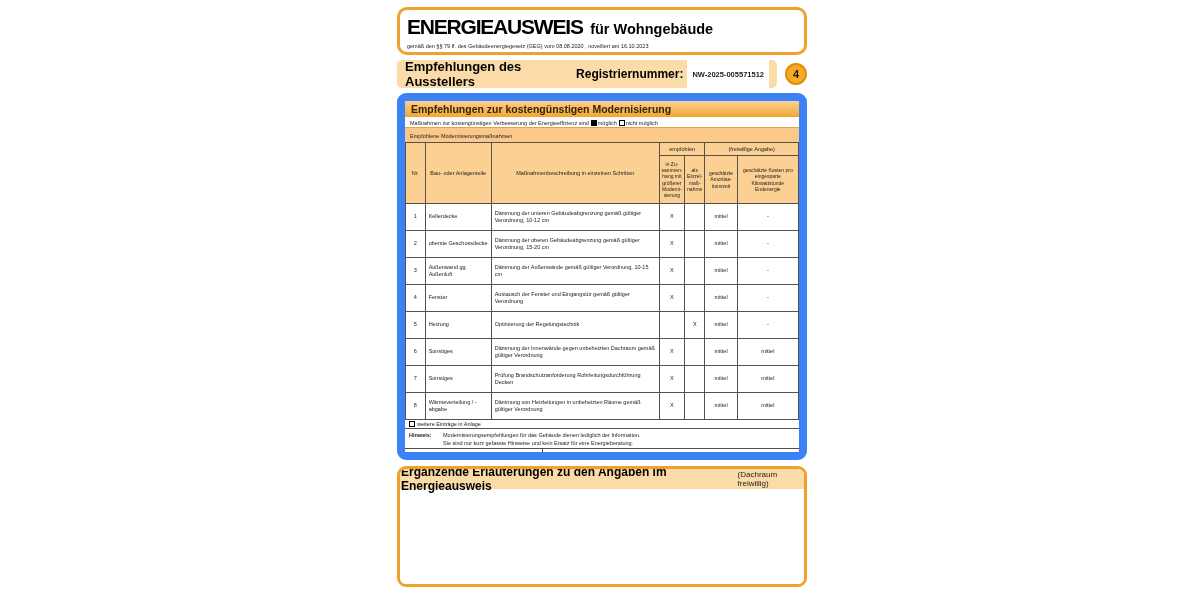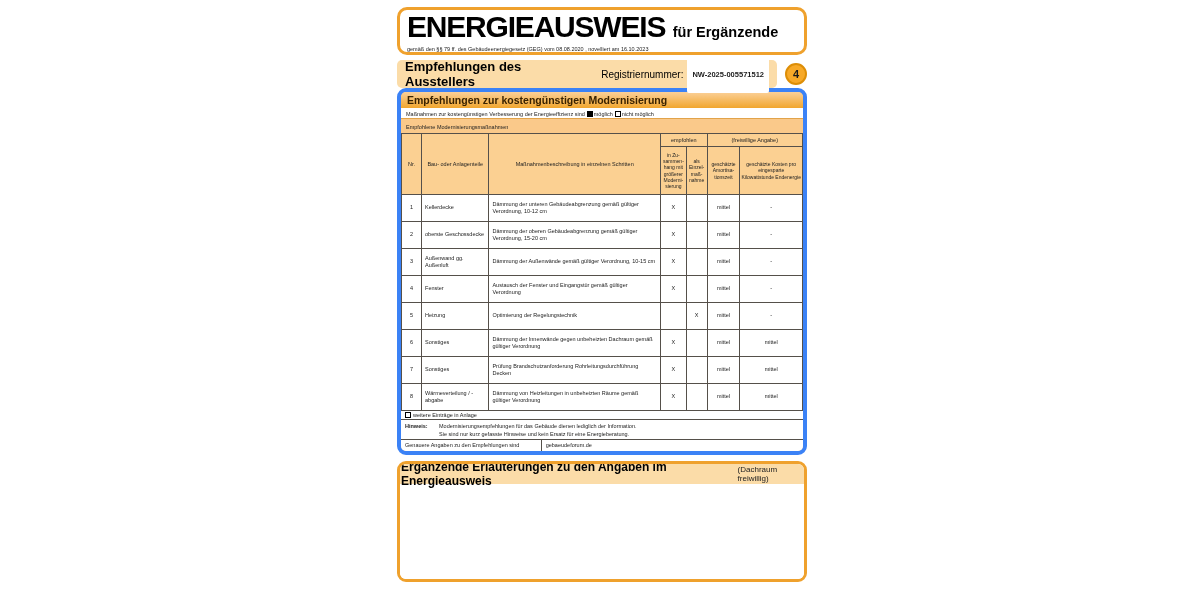--- a/index.html
+++ b/index.html
@@ -4,38 +4,38 @@
 <style>
   html,body{margin:0;padding:0;background:#ffffff;}
   .canvas{position:relative;width:1200px;height:600px;background:#ffffff;overflow:hidden;
           font-family:"Liberation Sans",sans-serif;color:#111;}
   .doc{position:absolute;left:397px;top:7px;width:410px;}
 
   
   .title-box{box-sizing:border-box;height:48px;background:#fff;border:3px solid #EFA12D;
              border-radius:10px;padding:1px 7px 0 7px;overflow:hidden;}
   .title-line{white-space:nowrap;line-height:32px;}
-  .main-title{font-size:30px;font-weight:bold;letter-spacing:-1.2px;color:#000;}
+  .main-title{font-size:21px;font-weight:bold;letter-spacing:-1.2px;color:#000;}
   .title-suffix{font-size:14.5px;font-weight:bold;color:#000;margin-left:3px;}
   .subtitle{font-size:5.5px;color:#222;margin-top:-2px;}
 
   
   .band-row{position:relative;margin-top:5px;height:28px;}
   .band{box-sizing:border-box;width:380px;height:28px;background:#FBDCA8;border-radius:5px;
         display:flex;align-items:center;padding:0 8px;}
   .band-title{flex:1;font-size:13px;font-weight:bold;color:#000;}
-  .reg-label{font-size:10px;font-weight:normal;color:#000;padding-left:8px;}
+  .reg-label{font-size:12px;font-weight:bold;color:#000;padding-left:8px;}
   .reg-value{background:#fff;border-radius:2px;padding:14px 5px;font-size:7.5px;font-weight:bold;
              color:#222;margin-left:4px;}
   .page-circle{position:absolute;right:0;top:3px;width:18px;height:18px;border-radius:50%;
                background:#F7A928;border:2.5px solid #DD8E07;display:flex;align-items:center;
                justify-content:center;font-size:11px;font-weight:bold;color:#1a1a1a;}
 
   
-  .main-box{box-sizing:border-box;height:367px;border:4px solid #3b82f6;
+  .main-box{box-sizing:border-box;margin-top:5px;height:367px;border:8px solid #3b82f6;
             border-radius:9px;background:#FAC98A;overflow:hidden;}
   .section-header{height:16px;line-height:16px;background:linear-gradient(#FBD098,#F1A62E);
                   font-size:10.5px;font-weight:bold;color:#3A2300;padding:0 6px;}
   .possibility-row{background:#fff;font-size:5.5px;color:#222;padding:3px 5px 2px 5px;height:11px;
                    box-sizing:border-box;display:flex;align-items:center;border-bottom:1px solid #E2A34A;}
   .cb{display:inline-block;width:4px;height:4px;border:0.8px solid #000;background:#fff;
       margin:0 1px 0 2px;flex:none;}
   .cb.filled{background:#000;}
   .caption-row{font-size:5.5px;color:#222;padding:5px 5px 3px 5px;height:14px;box-sizing:border-box;}
 
@@ -72,21 +72,21 @@
 </style>
 </head>
 <body>
 
 <div class="canvas">
   <div class="doc">
 
     <div class="title-box">
       <div class="title-line">
         <span class="main-title">ENERGIEAUSWEIS</span>
-        <span class="title-suffix">für Ergänzende</span>
+        <span class="title-suffix">für Wohngebäude</span>
       </div>
       <div class="subtitle">gemäß den §§ 79 ff. des Gebäudeenergiegesetz (GEG) vom 08.08.2020 , novelliert am 16.10.2023</div>
     </div>
 
     <div class="band-row">
       <div class="band">
         <span class="band-title">Empfehlungen des Ausstellers</span>
         <span class="reg-label">Registriernummer:</span>
         <span class="reg-value">NW-2025-005571512</span>
       </div>

